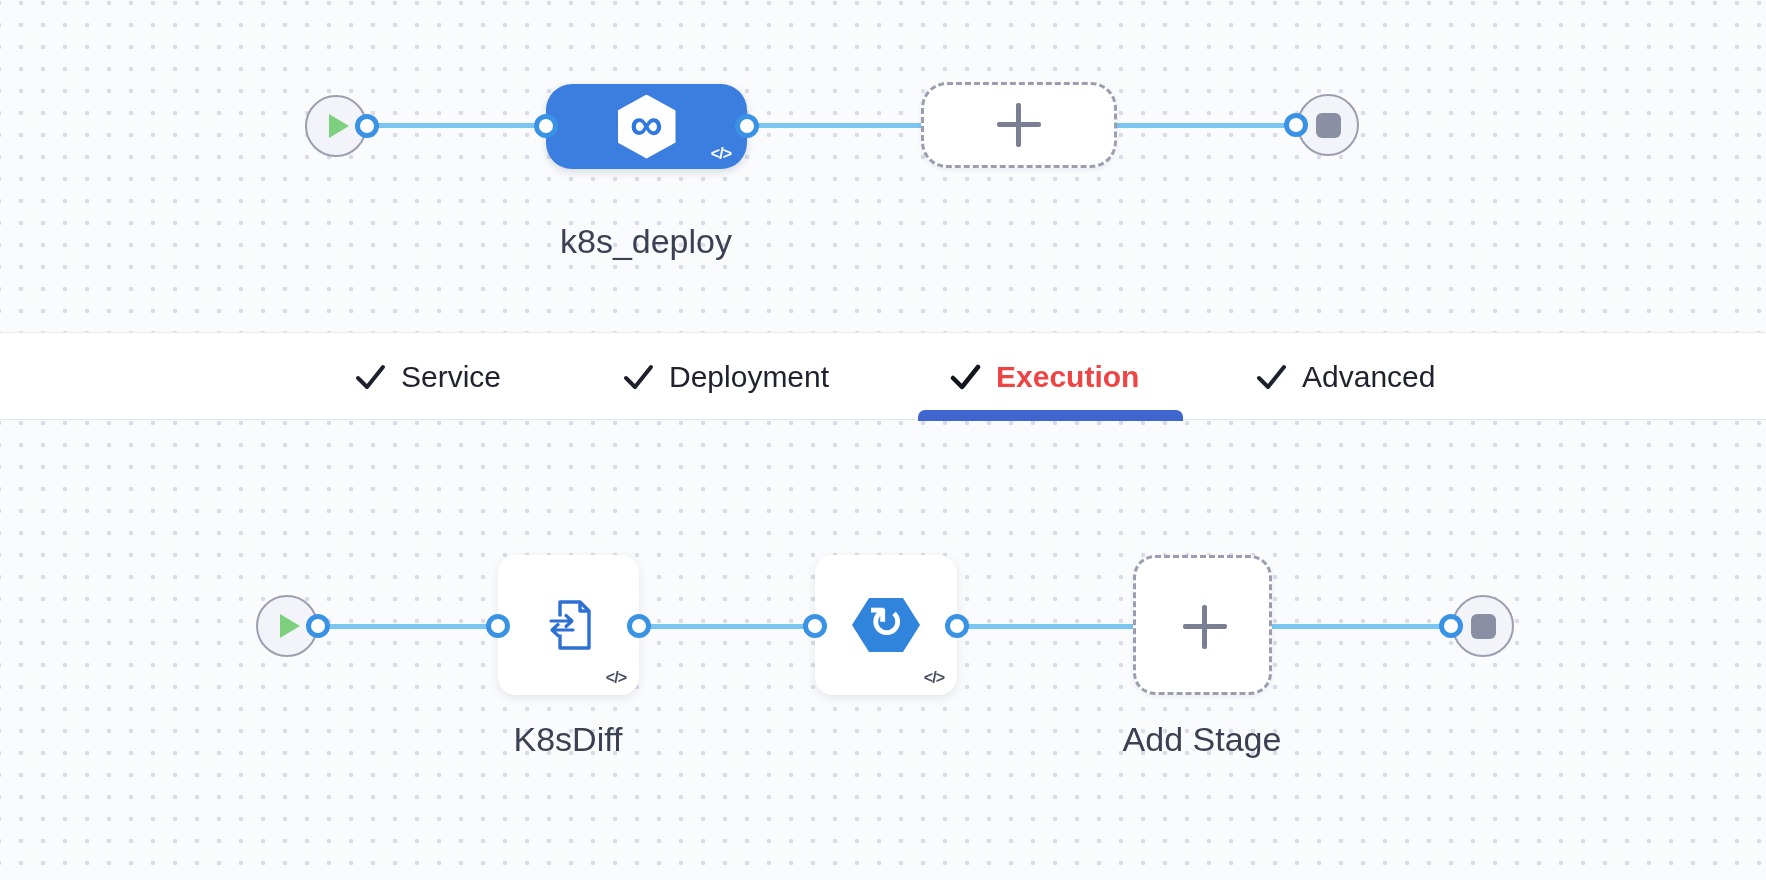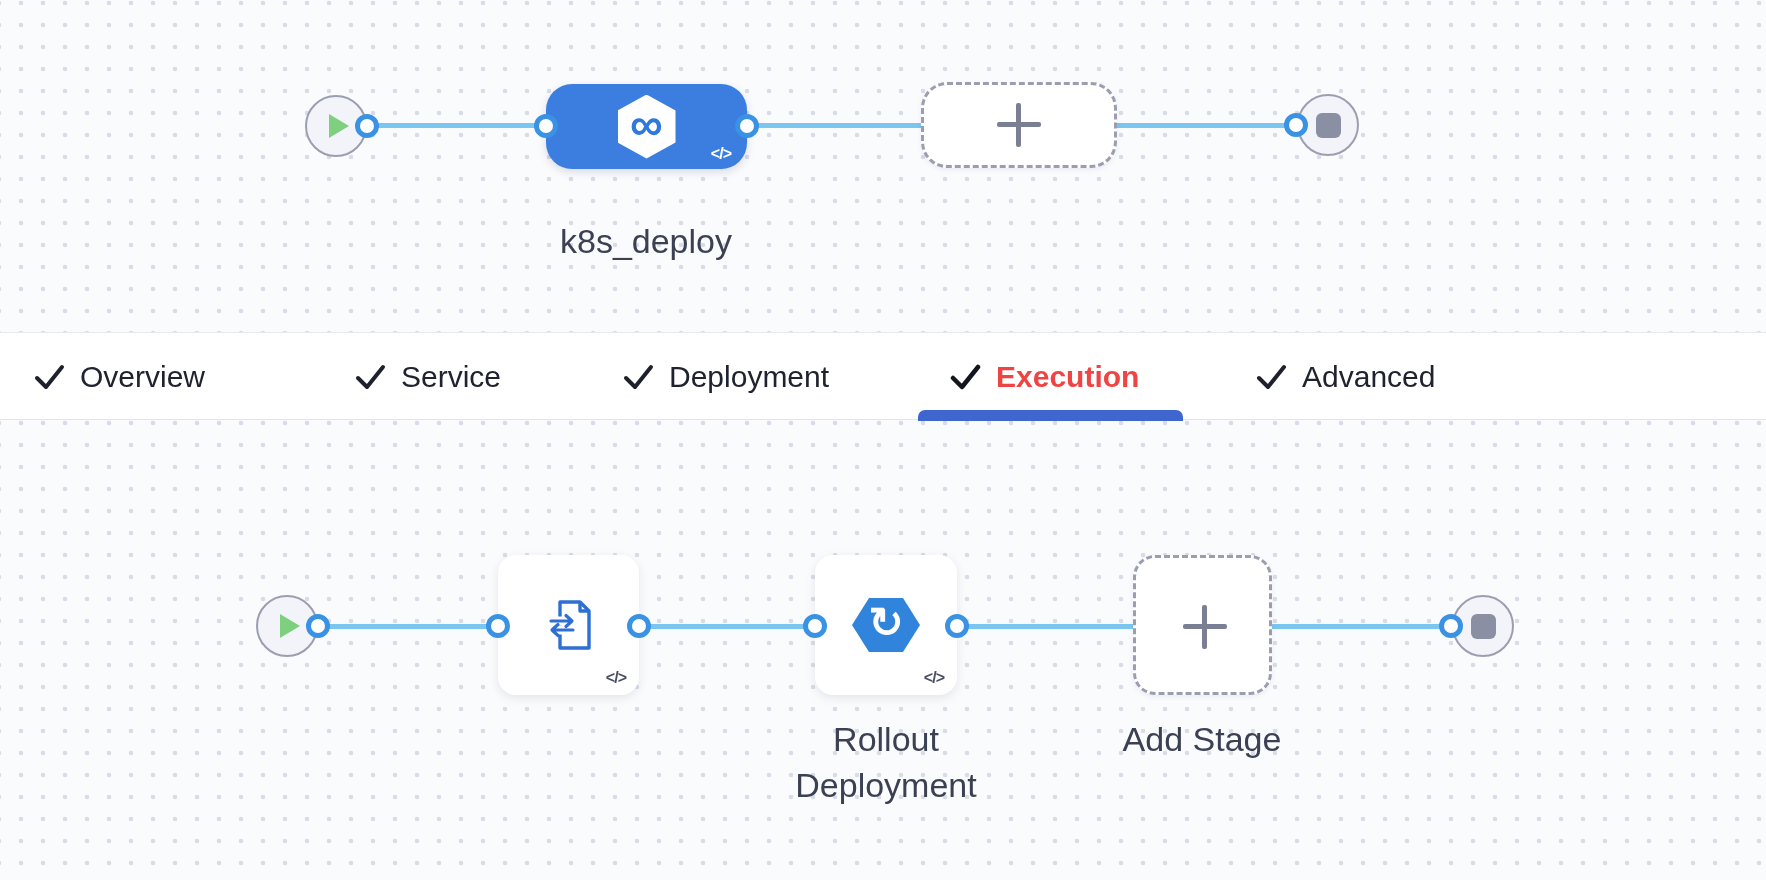--- a/index.html
+++ b/index.html
@@ -109,26 +109,20 @@
     <div class="port" style="left:1284px; top:113px;"></div>
     <div class="terminal" style="left:1297px; top:94px;">
       <div class="stop-square"></div>
     </div>
 
     <div class="node-label" style="left:536px; top:218px;">k8s_deploy</div>
   </div>
 
   <div class="tabbar">
 
-    <div class="tab" style="left:34px;">
-      <svg class="check-icon" viewBox="0 0 31 26">
-        <polyline points="3,14 12,23 28,3" fill="none" stroke="#1E212D" stroke-width="4" stroke-linecap="round" stroke-linejoin="round"></polyline>
-      </svg>
-      <span class="tab-label">Overview</span>
-    </div>
 
     <div class="tab" style="left:355px;">
       <svg class="check-icon" viewBox="0 0 31 26">
         <polyline points="3,14 12,23 28,3" fill="none" stroke="#1E212D" stroke-width="4" stroke-linecap="round" stroke-linejoin="round"></polyline>
       </svg>
       <span class="tab-label">Service</span>
     </div>
 
     <div class="tab" style="left:623px;">
       <svg class="check-icon" viewBox="0 0 31 26">
@@ -190,17 +184,17 @@
 
     <div class="add-node add-step">
       <div class="plus" style="width:42px;height:42px;"></div>
     </div>
 
     <div class="port" style="left:1439px; top:194px;"></div>
     <div class="terminal" style="left:1452px; top:175px;">
       <div class="stop-square"></div>
     </div>
 
-    <div class="node-label" style="left:776px; top:296px;">Rollout Deployment</div>
+    <div class="node-label" style="left:458px; top:296px;">K8sDiff</div>
     <div class="node-label" style="left:1092px; top:296px;">Add Stage</div>
   </div>
 
 </div>
 
 </body></html>

